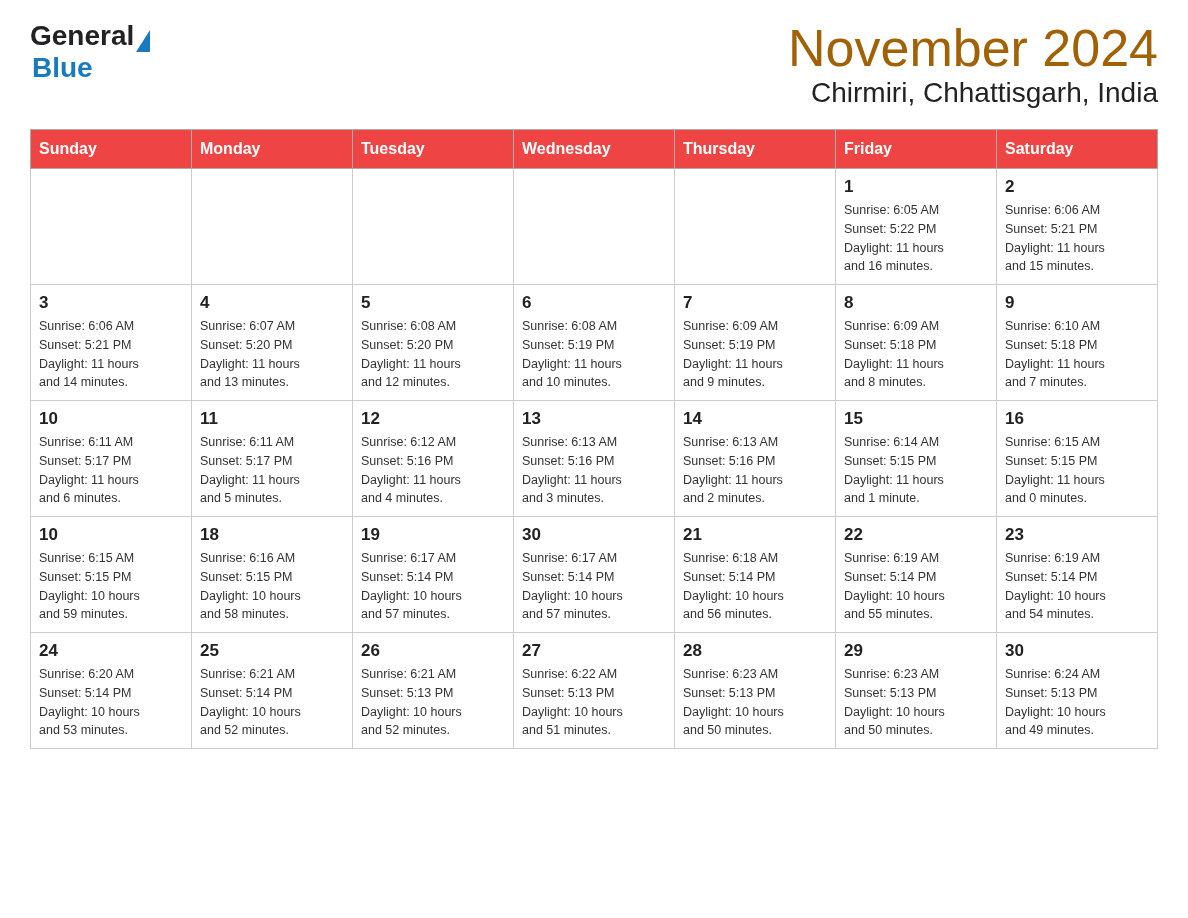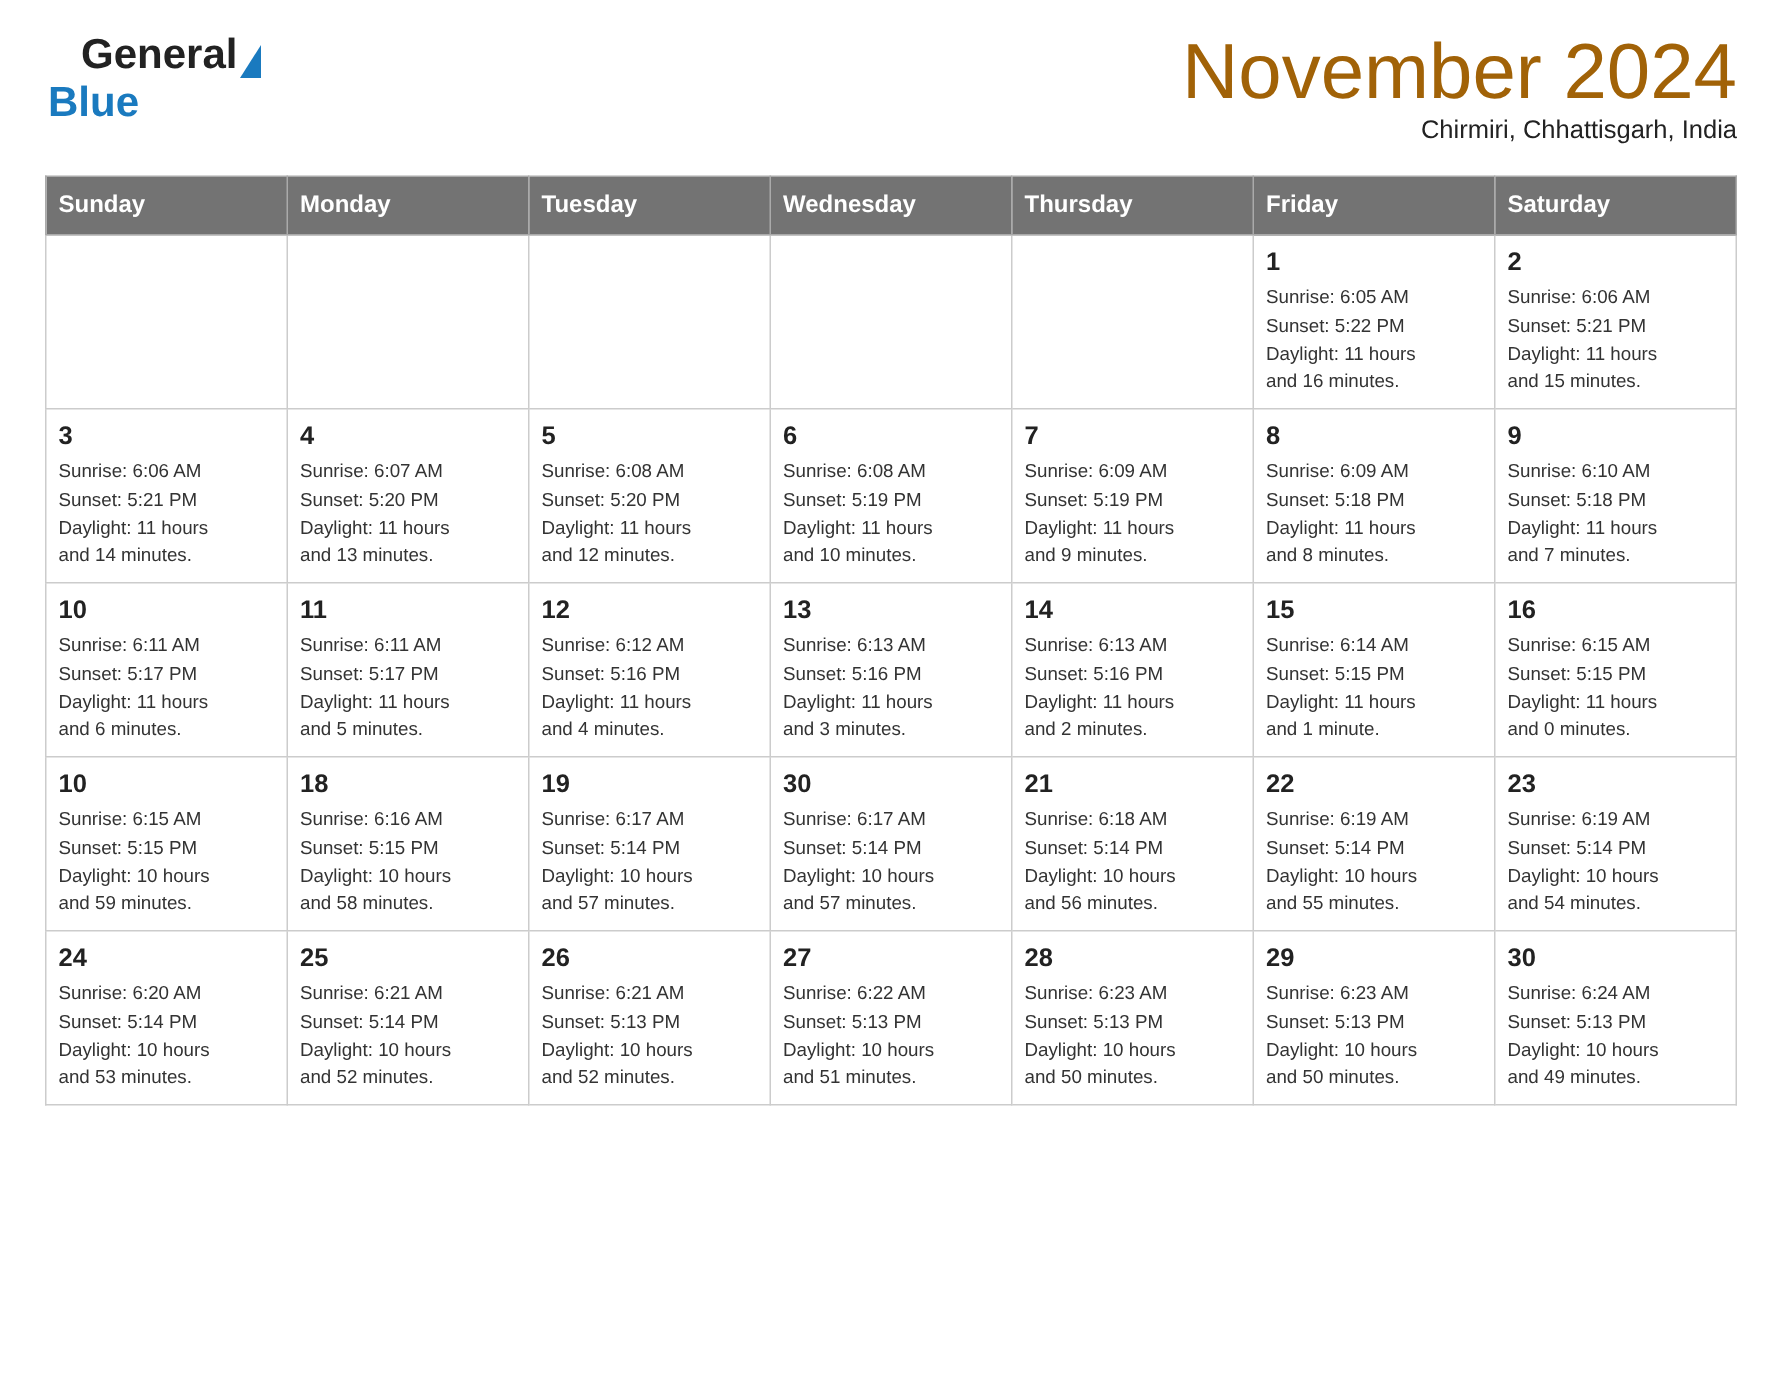--- a/index.html
+++ b/index.html
@@ -44,43 +44,42 @@
       margin-left: 2px;
     }
     .logo-row {
       display: flex;
       flex-direction: column;
       align-items: flex-start;
     }
     .logo-top-row {
       display: flex;
       align-items: flex-end;
-      margin-left: 24px;
     }
     .title-block {
       text-align: right;
     }
     .month-title {
       font-size: 52px;
       font-weight: normal;
       color: #a16207;
       line-height: 1.1;
     }
     .location-title {
-      font-size: 17px;
+      font-size: 28px;
       color: #222;
       font-weight: normal;
     }
     .calendar-table {
       width: 100%;
       border-collapse: collapse;
       border: 1px solid #aaa;
     }
     .calendar-table th {
-      background-color: #737373;
+      background-color: #ef4444;
       color: #fff;
       font-size: 16px;
       font-weight: bold;
       padding: 10px 8px;
       text-align: left;
       border: 1px solid #aaa;
     }
     .calendar-table td {
       vertical-align: top;
       padding: 8px 8px;

